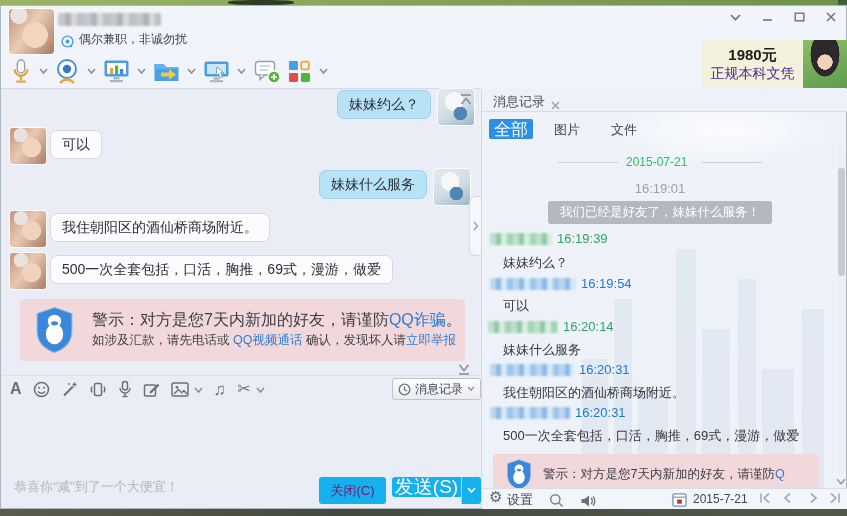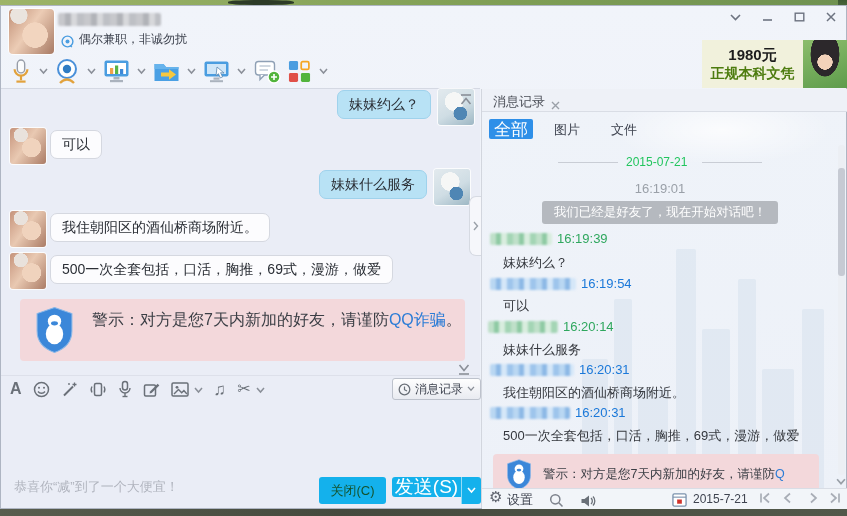--- a/index.html
+++ b/index.html
@@ -71,21 +71,21 @@
     </svg>
 </div>
 <div class="ctrl" style="left:820px;top:9px">
   <svg class="icon-svg" width="10" height="10" viewBox="0 0 10 10">
       <path d="M1 1 L9 9 M9 1 L1 9" stroke="#6d7380" stroke-width="1.5"></path>
     </svg>
 </div>
 
 <div class="abs" style="left:702px;top:40px;width:101px;height:48px;background:#f1f1dc;display:flex;flex-direction:column;align-items:center;justify-content:center;line-height:1.25">
   <div style="font-size:15px;font-weight:bold;color:#1c1c1c">1980元</div>
-  <div style="font-size:14px;font-weight:bold;color:#4d7c0f">正规本科文凭</div>
+  <div style="font-size:14px;font-weight:normal;color:#4c1d95">正规本科文凭</div>
 </div>
 <div class="abs" style="left:803px;top:40px;width:44px;height:48px;background:radial-gradient(circle at 50% 46%,#f3d2ba 0 22%,transparent 23%),radial-gradient(ellipse at 50% 30%,#2c282b 0 46%,transparent 47%),linear-gradient(160deg,#8cbd6b,#5e9c4c)"></div>
 
 <div class="abs" style="left:8px;top:55px;height:32px;display:flex;align-items:center">
   <span class="toolic" style="width:26px">
     <svg class="icon-svg" width="22" height="27" viewBox="0 0 24 29">
         <rect x="8" y="2" width="8" height="14" rx="4" fill="#fbfcfd" stroke="#989ea9" stroke-width="1.5"></rect>
         <path d="M5 12 a7 7 0 0 0 14 0" fill="none" stroke="#e2a23c" stroke-width="2.4"></path>
         <line x1="12" y1="19" x2="12" y2="24" stroke="#e2a23c" stroke-width="2.4"></line>
         <path d="M7 25.5 h10" stroke="#e2a23c" stroke-width="2.4"></path>
@@ -198,20 +198,23 @@
     <svg class="icon-svg" width="41" height="48" viewBox="0 0 40 46">
         <path d="M20 1 L37 7 V24 C37 35 30 41.5 20 45 C10 41.5 3 35 3 24 V7 Z" fill="#3b87d9" stroke="#8ab8e8" stroke-width="1"></path>
         <ellipse cx="20" cy="27" rx="8.5" ry="10" fill="#fff"></ellipse>
         <circle cx="20" cy="14.5" r="6.5" fill="#fff"></circle>
         <ellipse cx="20" cy="16.5" rx="3.4" ry="2" fill="#3b87d9"></ellipse>
       </svg>
   </span>
   <div class="abs" style="left:72px;top:11px;font-size:16px;color:#3b3e45;white-space:nowrap">
     <span>警示：对方是您7天内新加的好友，请谨防</span><span class="link">QQ诈骗</span><span>。</span>
   </div>
+  <div class="abs" style="left:72px;top:33px;font-size:12.5px;color:#3b3e45;white-space:nowrap">
+    <span>如涉及汇款，请先电话或 </span><span class="link">QQ视频通话</span><span> 确认，发现坏人请</span><span class="link">立即举报</span>
+  </div>
 </div>
 
 <span class="abs" style="left:459px;top:90px">
   <svg class="icon-svg" width="14" height="13" viewBox="0 0 14 13">
       <line x1="2" y1="2" x2="12" y2="2" stroke="#8a8f98" stroke-width="1.6"></line>
       <path d="M2.5 11 L7 5.5 L11.5 11" fill="none" stroke="#8a8f98" stroke-width="1.6"></path>
     </svg>
 </span>
 <span class="abs" style="left:457px;top:360px">
   <svg class="icon-svg" width="14" height="13" viewBox="0 0 14 13">
@@ -275,21 +278,21 @@
       </svg></span>
   <span style="font-size:12px;color:#3f4450">消息记录</span>
   <svg class="caret" viewBox="0 0 9 7" style="width:8px;height:6px">
       <path d="M1 1 l3.5 4 3.5 -4" fill="none" stroke="#8a8f98" stroke-width="1.5"></path>
     </svg>
 </div>
 
 <div class="abs" style="left:1px;top:401px;width:479px;height:70px"></div>
 <div class="abs" style="left:14px;top:478px;font-size:13px;color:#b0b4be">恭喜你“减”到了一个大便宜！</div>
 
-<div class="abs" style="left:319px;top:477px;width:67px;height:27px;background:#14b1ec;border-radius:3px;color:#14532d;font-size:13px;display:flex;align-items:center;justify-content:center">关闭(C)</div>
+<div class="abs" style="left:319px;top:477px;width:67px;height:27px;background:#14b1ec;border-radius:3px;color:#701a75;font-size:13px;display:flex;align-items:center;justify-content:center">关闭(C)</div>
 <div class="abs" style="left:392px;top:477px;width:69px;height:20px;background:#14b1ec;border-radius:3px 0 0 3px;color:#fff;font-size:19px;display:flex;align-items:center;justify-content:center">发送(S)</div>
 <div class="abs" style="left:461px;top:477px;width:20px;height:27px;background:#14b1ec;border-radius:0 3px 3px 0;border-left:1px solid rgba(255,255,255,.55);display:flex;align-items:center;justify-content:center">
   <svg class="caret" viewBox="0 0 9 7" style="width:9px;height:7px">
       <path d="M1 1 l3.5 4 3.5 -4" fill="none" stroke="#fff" stroke-width="1.6"></path>
     </svg>
 </div>
 
 <div class="rpanel">
 
   <div class="abs" style="left:130px;top:6px;width:220px;height:70px;background:radial-gradient(ellipse at center,rgba(255,255,255,.75),rgba(255,255,255,0) 70%)"></div>
@@ -316,21 +319,21 @@
 <div class="abs" style="left:489px;top:119px;width:44px;height:20px;background:#2e8fe8;border-radius:2px;color:#fff;font-size:17px;display:flex;align-items:center;justify-content:center">全部</div>
 <div class="abs" style="left:554px;top:121px;font-size:13px;color:#3f4450">图片</div>
 <div class="abs" style="left:611px;top:121px;font-size:13px;color:#3f4450">文件</div>
 
 <div class="abs" style="left:558px;top:162px;width:60px;height:1px;background:#c9cdd5"></div>
 <div class="abs" style="left:626px;top:155px;font-size:12px;color:#22c55e">2015-07-21</div>
 <div class="abs" style="left:702px;top:162px;width:60px;height:1px;background:#c9cdd5"></div>
 
 <div class="abs" style="left:482px;top:181px;width:356px;text-align:center;font-size:13px;color:#9aa0a8">16:19:01</div>
 <div class="abs" style="left:482px;top:201px;width:356px;display:flex;justify-content:center">
-  <span style="background:#b5b9bf;color:#fff;font-size:12.5px;padding:3px 12px;border-radius:3px;white-space:nowrap">我们已经是好友了，现在开始对话吧！</span>
+  <span style="background:#b5b9bf;color:#fff;font-size:12.5px;padding:3px 12px;border-radius:3px;white-space:nowrap">我们已经是好友了，妹妹什么服务！</span>
 </div>
 
 <div class="abs rec-name" style="left:490px;top:231px">
   <span class="mosaic green" style="width:62px;height:12px;display:inline-block"></span>
   <span class="t-green">16:19:39</span>
 </div>
 <div class="rec-text" style="left:503px;top:254px">妹妹约么？</div>
 
 <div class="abs rec-name" style="left:490px;top:276px">
   <span class="mosaic blue" style="width:86px;height:12px;display:inline-block"></span>

